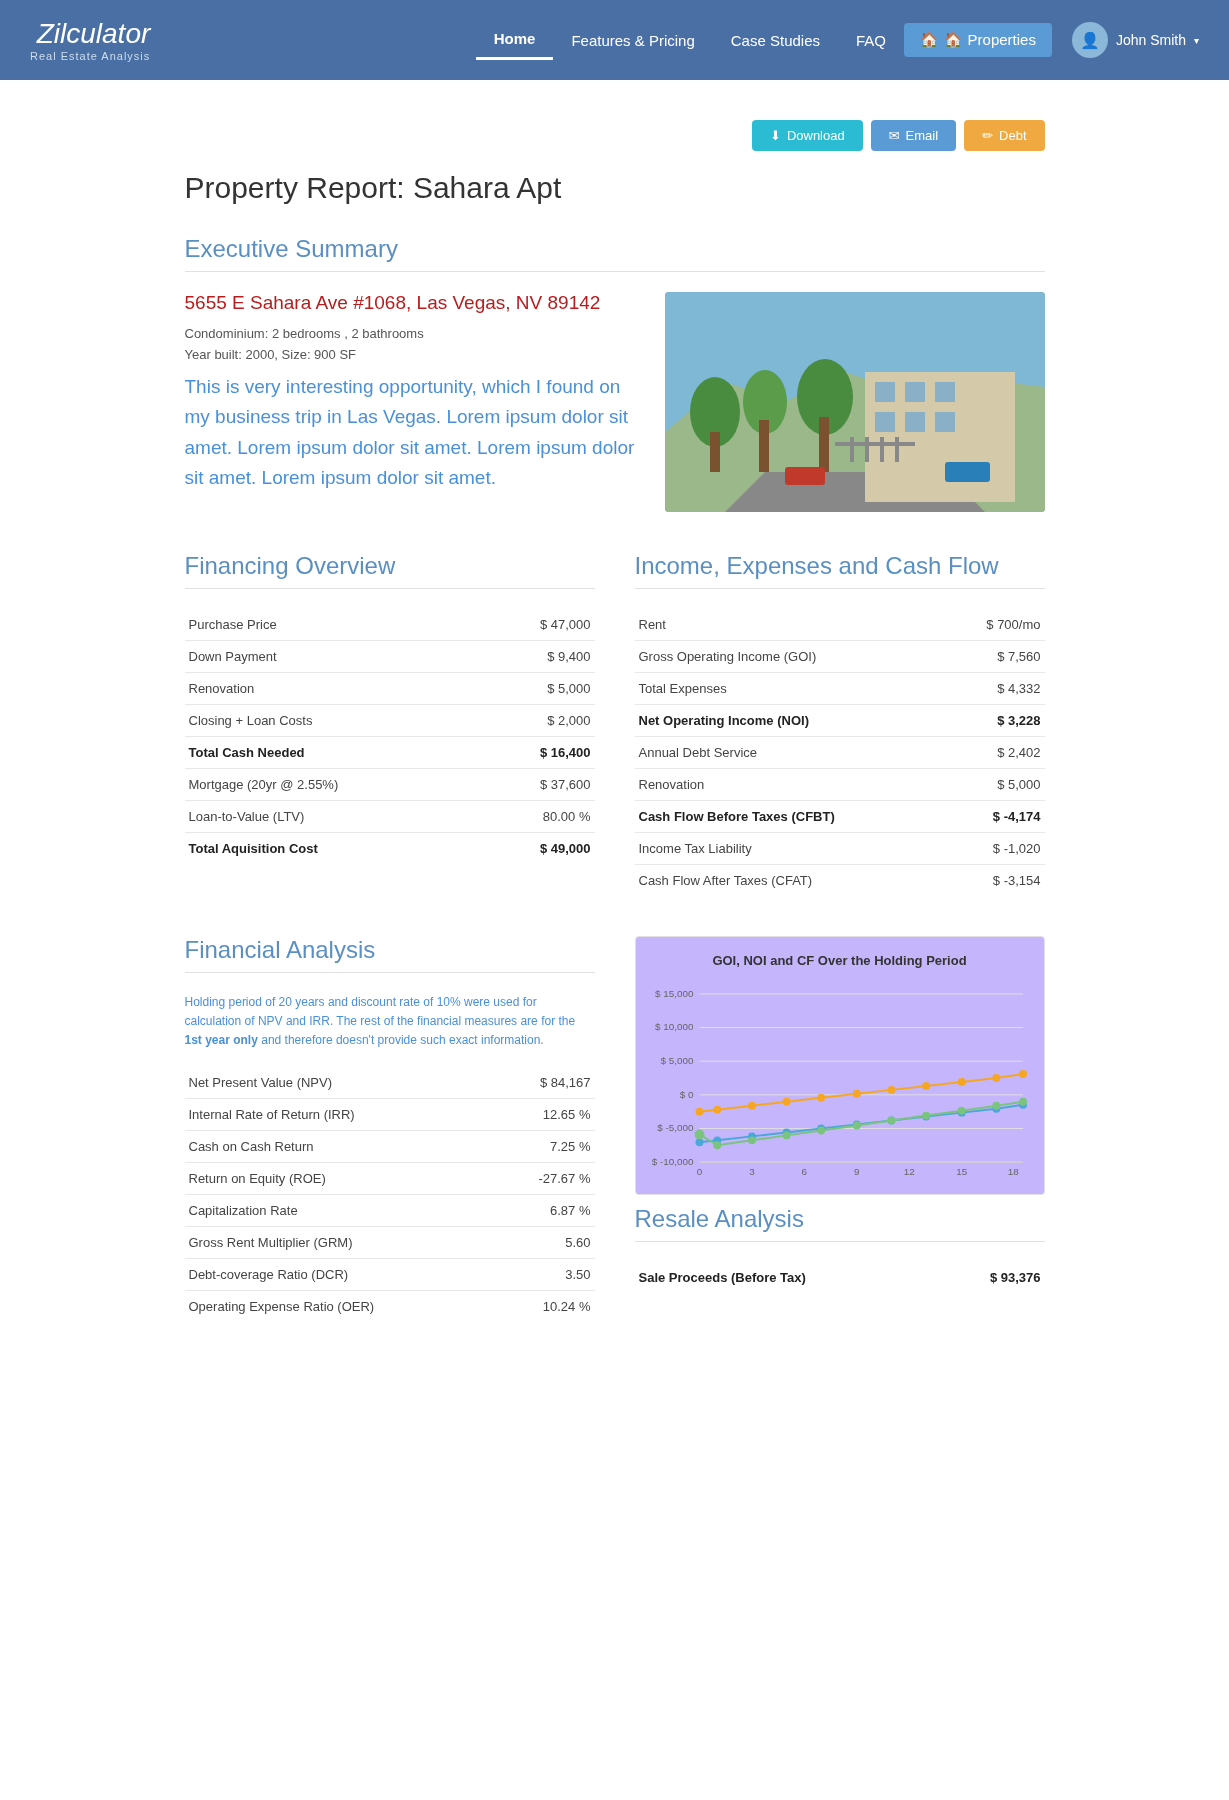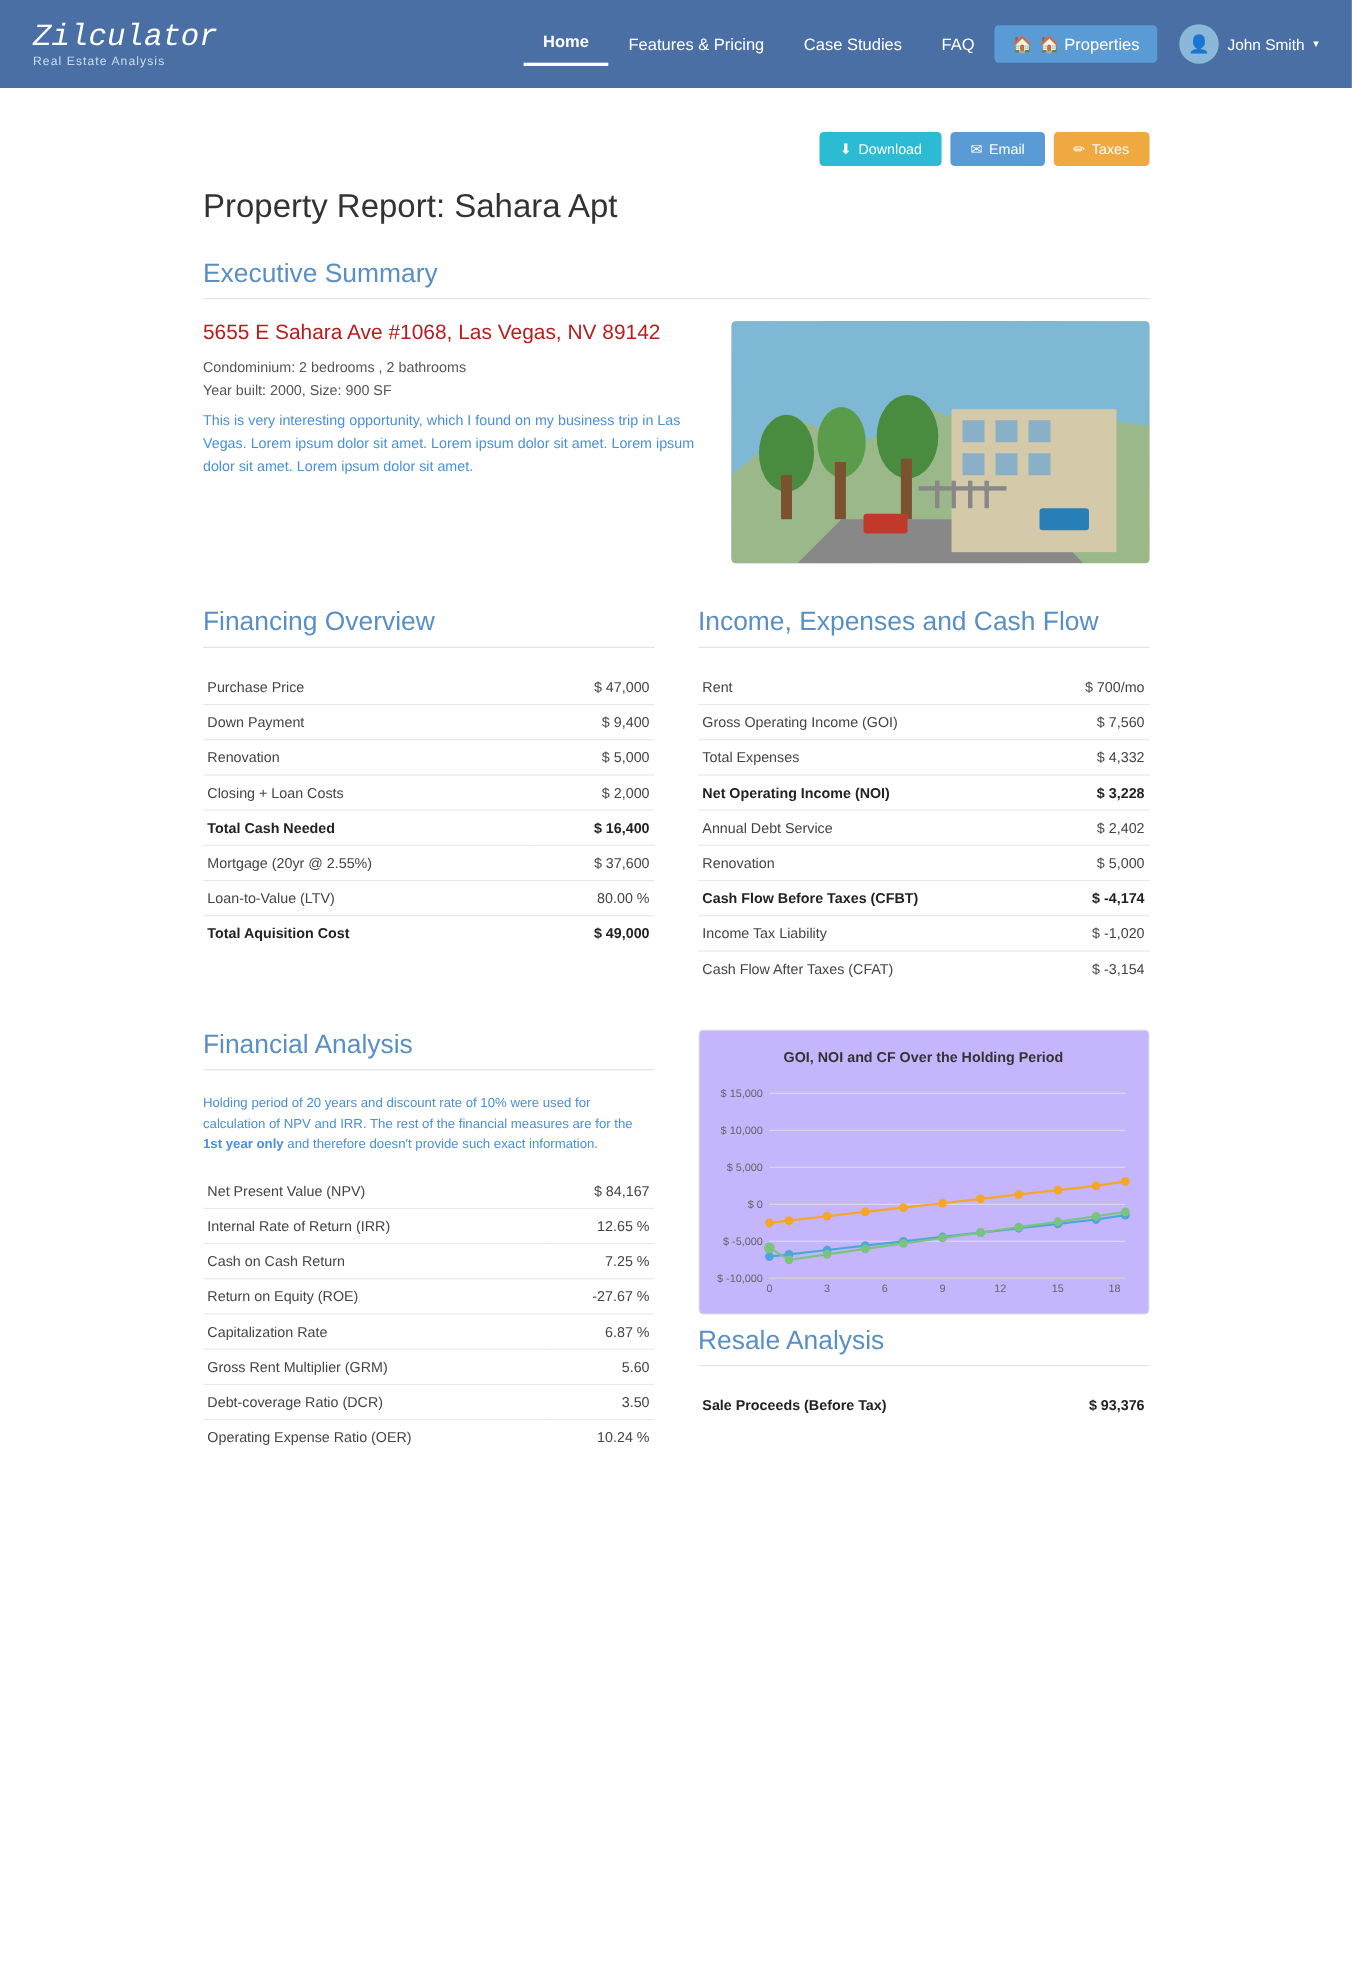--- a/index.html
+++ b/index.html
@@ -15,21 +15,22 @@
     }
     .navbar-brand {
       flex: 0 0 auto;
       margin-right: auto;
     }
     .brand-name {
       font-size: 28px;
       font-style: italic;
       color: #fff;
       font-weight: 300;
-      font-family: Liberation Mono, monospace;
+      font-family: Liberation Sans, sans-serif;
+      text-align: right;
     }
     .brand-tagline {
       font-size: 11px;
       color: #cde;
       letter-spacing: 1px;
     }
     .navbar-links {
       display: flex;
       align-items: center;
       gap: 0;
@@ -138,21 +139,21 @@
       color: #b91c1c;
       margin-bottom: 12px;
     }
     .property-meta {
       color: #555;
       margin-bottom: 6px;
       font-size: 13px;
     }
     .property-desc {
       color: #4a90d9;
-      font-size: 13px;
+      font-size: 19px;
       line-height: 1.6;
       margin-top: 10px;
     }
     .property-image {
       width: 100%;
       height: 220px;
       background: linear-gradient(135deg, #7ba8c8 0%, #5a8fa0 30%, #8aab7c 60%, #c4b97a 100%);
       border-radius: 4px;
       position: relative;
       overflow: hidden;
@@ -284,21 +285,21 @@
     <button class="btn btn-teal">
       <span>⬇</span>
       <span>Download</span>
     </button>
     <button class="btn btn-blue">
       <span>✉</span>
       <span>Email</span>
     </button>
     <button class="btn btn-orange">
       <span>✏</span>
-      <span>Taxes</span>
+      <span>Debt</span>
     </button>
   </div>
 
   <h1 class="page-title">Property Report: Sahara Apt</h1>
 
   <h2 class="section-title">Executive Summary</h2>
   <div class="exec-summary">
     <div class="exec-left">
       <h3 class="property-address">5655 E Sahara Ave #1068, Las Vegas, NV 89142</h3>
       <p class="property-meta">Condominium: 2 bedrooms , 2 bathrooms</p>

